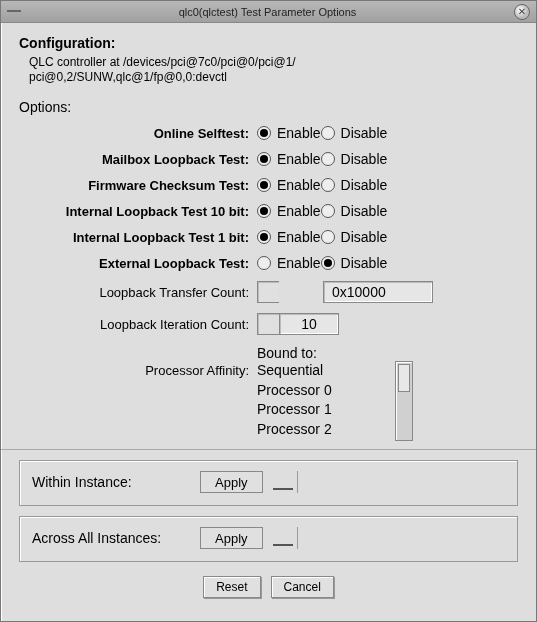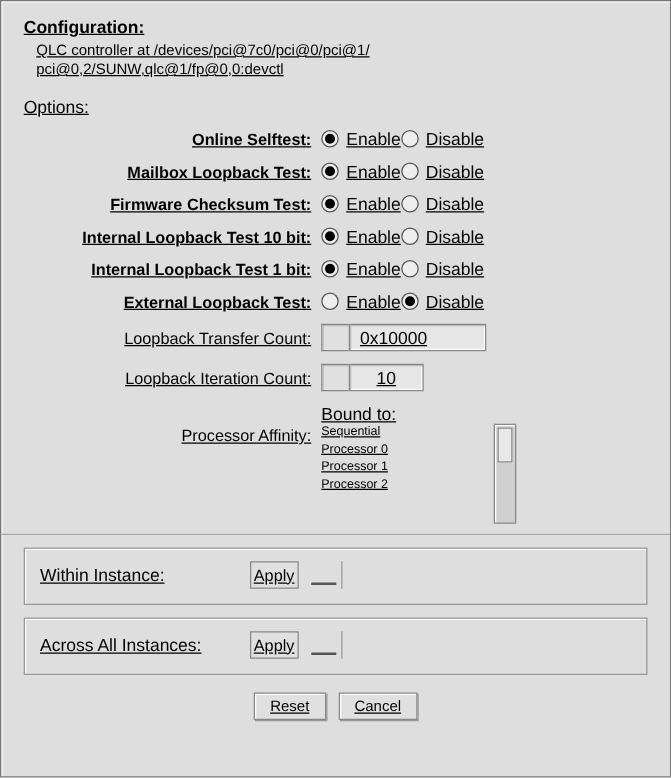--- a/index.html
+++ b/index.html
@@ -54,21 +54,20 @@
     line-height: 1;
     color: #444;
   }
   .content {
     flex: 1;
     padding: 12px 18px 6px 18px;
     box-sizing: border-box;
     overflow: hidden;
     display: flex;
     flex-direction: column;
-    text-decoration: underline;
   }
   .config-head {
     font-weight: bold;
     font-size: 14px;
   }
   .config-text {
     font-size: 12px;
     padding-left: 10px;
     line-height: 1.25;
     margin-top: 4px;
@@ -148,21 +147,21 @@
     box-sizing: border-box;
   }
   .affinity-row {
     display: flex;
     align-items: flex-start;
     margin-top: 6px;
   }
   .affinity-box {
     border: none;
     width: 130px;
-    font-size: 10px;
+    font-size: 14px;
     line-height: 1.4;
   }
   .affinity-outer {
     display: flex;
   }
   .vscroll {
     width: 16px;
     background: #d0d0d0;
     border: 1px solid #888;
     margin-left: 8px;
@@ -187,21 +186,21 @@
   .group .grp-row {
     display: flex;
     align-items: center;
   }
   .grp-label {
     width: 168px;
     font-size: 14px;
   }
   .apply-btn {
     height: 22px;
-    padding: 0 2px;
+    padding: 0 14px;
     border: 1px solid #888;
     background: #e0e0e0;
     font-family: inherit;
     font-size: 13px;
     cursor: default;
   }
   .apply-combo {
     display: flex;
     align-items: center;
   }
@@ -236,20 +235,25 @@
   hr.thin {
     border: none;
     border-top: 1px solid #aaa;
     margin: 8px -18px 0 -18px;
   }
 </style>
 </head>
 <body>
 
 <div class="window">
+  <div class="titlebar">
+    <div class="left-spacer"></div>
+    <div class="title">qlc0(qlctest) Test Parameter Options</div>
+    <div class="close">✕</div>
+  </div>
 
   <div class="content">
     <div class="config-head">Configuration:</div>
     <div class="config-text">QLC controller at /devices/pci@7c0/pci@0/pci@1/
 pci@0,2/SUNW,qlc@1/fp@0,0:devctl</div>
 
     <div class="options-head">Options:</div>
 
     <div class="options-area">
 
@@ -334,21 +338,21 @@
               <span class="r-circle sel"></span>
               <span>Disable</span>
             </div>
         </div>
       </div>
 
       <div class="opt-row">
         <div class="opt-label light">Loopback Transfer Count:</div>
         <div class="txt-in">
           <span class="txt-pre"></span>
-          <input class="txt-field" style="width: 110px;" value="0x10000">
+          <input class="txt-field" style="width: 110px; margin-left: 44px;" value="0x10000">
         </div>
       </div>
 
       <div class="opt-row">
         <div class="opt-label light">Loopback Iteration Count:</div>
         <div class="txt-in">
           <span class="txt-pre"></span>
           <input class="txt-field" style="width: 60px; text-align: center;" value="10">
         </div>
       </div>

